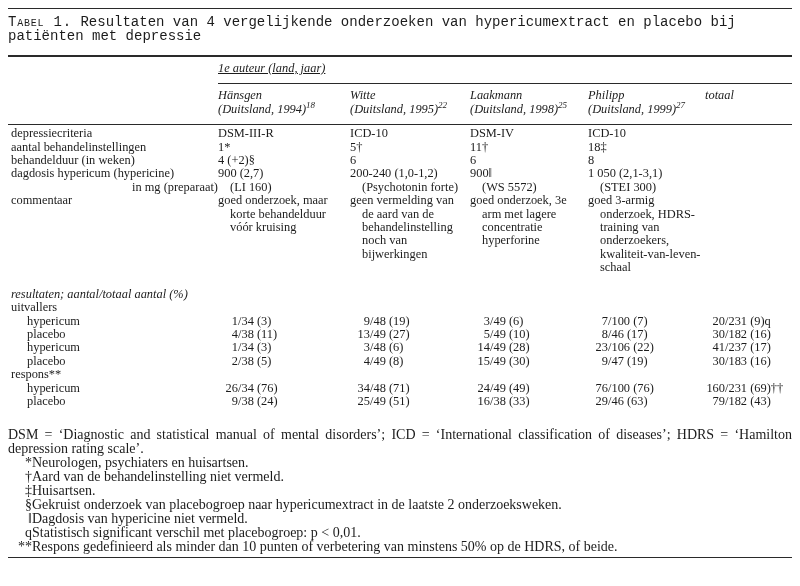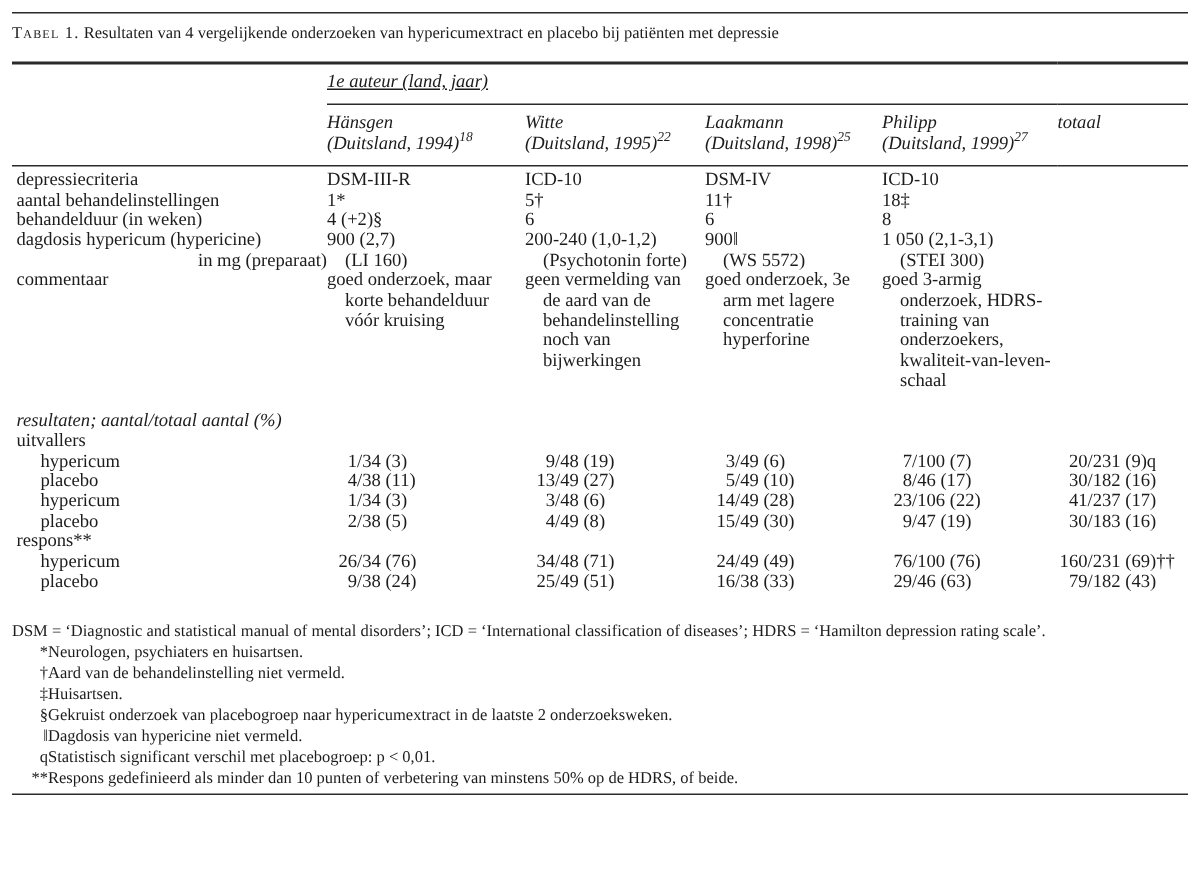--- a/index.html
+++ b/index.html
@@ -6,42 +6,42 @@
   body{
     width:800px;height:586px;overflow:hidden;position:relative;
     font-family:"Liberation Serif","DejaVu Serif",serif;
     color:#1c1c1c;
     -webkit-font-smoothing:antialiased;
   }
   .page{width:784px;margin:0 8px;}
   .rule{border:none;border-top:1.5px solid #2a2a2a;margin:0;}
   .rule-top{margin-top:8px;}
   .rule-bottom{margin-top:3px;}
-  .title{font-size:11px;line-height:14px;padding:6px 0 12px 0;}
+  .title{font-size:14px;line-height:14px;padding:6px 0 12px 0;font-family:Liberation Mono, monospace;}
   .title .tabel{font-variant:small-caps;letter-spacing:0.8px;}
   table{table-layout:fixed;width:784px;border-collapse:collapse;font-size:12.4px;line-height:13.4px;}
   col.c-label{width:210px;}
   col.c1{width:132px;}col.c2{width:120px;}col.c3{width:118px;}col.c4{width:117px;}col.c5{width:87px;}
   th,td{vertical-align:top;text-align:left;font-weight:normal;padding:0;}
   thead th{font-style:italic;}
   .group-hdr-row th{border-top:2px solid #2a2a2a;}
   .group-hdr{padding:5px 0 8px 0;border-bottom:1px solid #2a2a2a;text-decoration:underline;}
   .author-row th{padding:5px 4px 8px 0;border-bottom:1.5px solid #2a2a2a;margin-top:42px;}
   .author-row th sup{font-size:9px;line-height:0;}
   tbody tr.first td{padding-top:2px;}
   td.lbl{padding-left:3px;}
   td.lbl .l2{display:block;padding-left:7px;text-align:right;}
   td.val{padding-right:6px;white-space:nowrap;}
   td.val .l2{display:block;padding-left:12px;}
   td.comment{white-space:normal;padding-left:12px;text-indent:-12px;padding-right:4px;}
   td.res-hdr{font-style:italic;padding:13px 0 0 3px;}
   td.grp{padding-left:3px;}
   td.sub{padding-left:19px;}
   .fn{display:inline-block;width:20px;text-align:right;}
-  .footnotes{font-size:11px;line-height:14px;margin-top:20px;}
+  .footnotes{font-size:14px;line-height:14px;margin-top:20px;}
   .footnotes .note{padding-left:24px;text-indent:0;}
   .footnotes .note .mk{display:inline-block;width:20px;margin-left:-20px;text-align:right;}
   .footnotes .abbrev{padding-left:0;text-align:justify;}
 </style>
 </head>
 <body>
 
 <div class="page">
   <hr class="rule rule-top">
   <div class="title">

